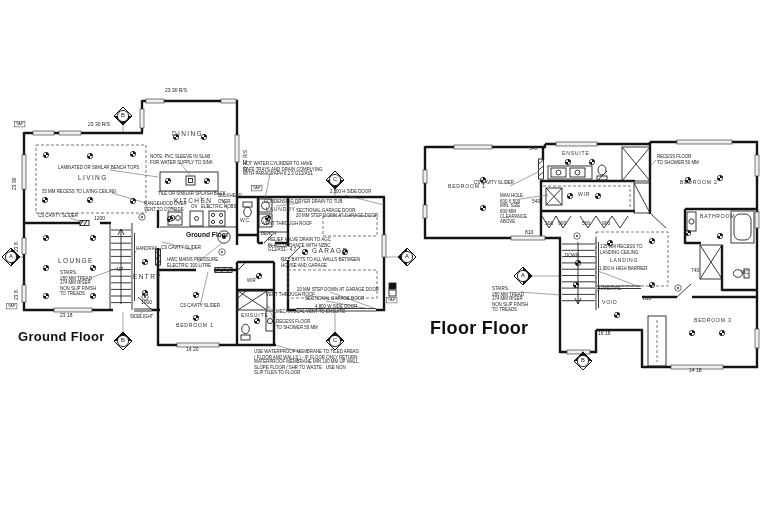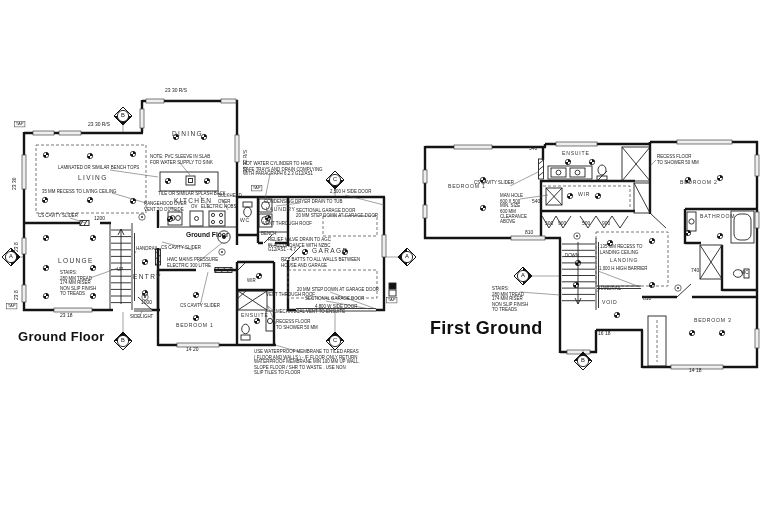--- a/index.html
+++ b/index.html
@@ -351,21 +351,21 @@
 <div class="lbl t5" style="left:94px;top:216px">1200</div>
 <div class="lbl t5" style="left:141px;top:300px">1000</div>
 
 <div class="lbl mk" style="left:116px;top:111px">B</div>
 <div class="lbl mk" style="left:116px;top:336px">B</div>
 <div class="lbl mk" style="left:4px;top:252px">A</div>
 <div class="lbl mk" style="left:400px;top:252px">A</div>
 <div class="lbl mk" style="left:328px;top:175px">C</div>
 <div class="lbl mk" style="left:328px;top:336px">C</div>
 
-<div class="lbl title-f" style="left:430px;top:318px">First Ground</div>
+<div class="lbl title-f" style="left:430px;top:318px">Floor Floor</div>
 
 <div class="lbl room-sm" style="left:448px;top:184px">BEDROOM 1</div>
 <div class="lbl room-sm" style="left:562px;top:151px">ENSUITE</div>
 <div class="lbl room-sm" style="left:578px;top:192px">WIR</div>
 <div class="lbl room-sm" style="left:680px;top:180px">BEDROOM 2</div>
 <div class="lbl room-sm" style="left:700px;top:214px">BATHROOM</div>
 <div class="lbl t4" style="left:741px;top:271px">WC</div>
 <div class="lbl room-sm" style="left:610px;top:258px">LANDING</div>
 <div class="lbl room-sm" style="left:602px;top:300px">VOID</div>
 <div class="lbl room-sm" style="left:694px;top:318px">BEDROOM 3</div>

